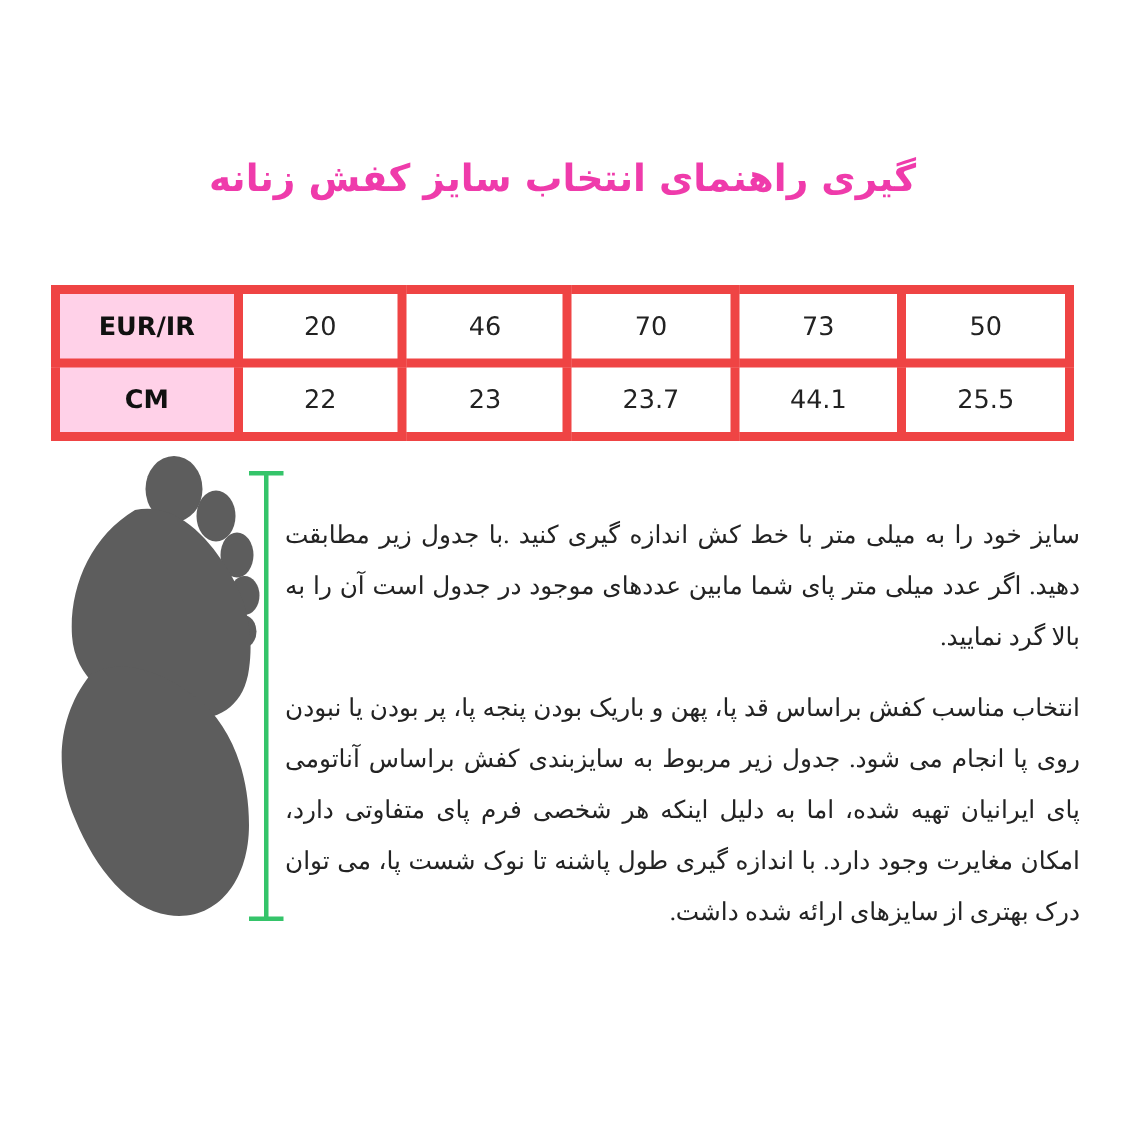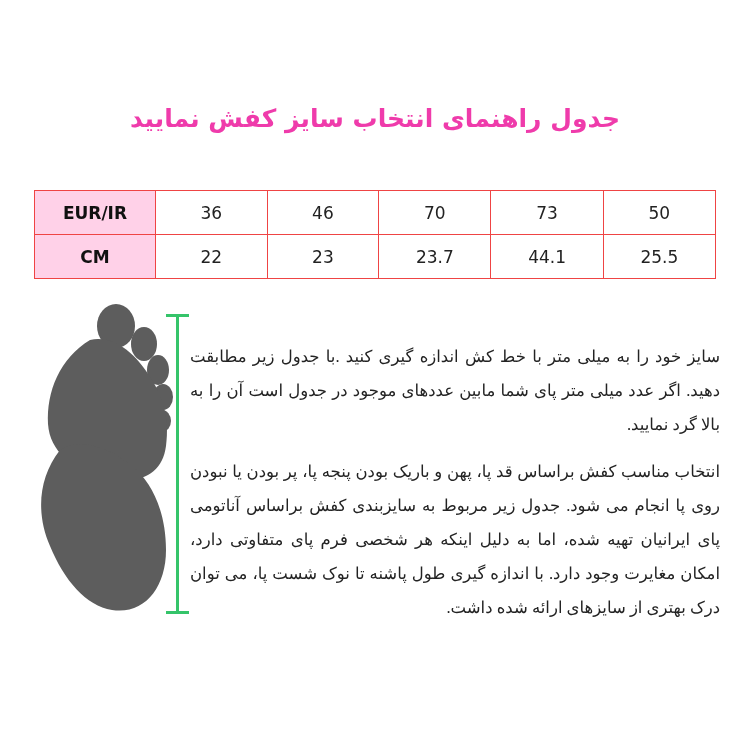--- a/index.html
+++ b/index.html
@@ -37,21 +37,21 @@
   
   .size-table {
     position: absolute;
     top: 190px;
     left: 34px;
     width: 682px;
     border-collapse: collapse;
     direction: ltr;
   }
   .size-table td {
-    border: 1px solid #ef4444;
+    border: 6px solid #ef4444;
     height: 41px;
     text-align: center;
     vertical-align: middle;
     font-size: 17px;
     color: #222222;
     font-weight: normal;
   }
   .size-table td.head-cell {
     background: #ffd1e8;
     font-weight: bold;
@@ -111,27 +111,27 @@
   .text-block p {
     margin: 0 0 14px 0;
   }
   .text-block p:last-child { margin-bottom: 6px; }
 </style>
 </head>
 <body>
 
 <div class="page">
 
-  <div class="title">جدول راهنمای انتخاب سایز کفش نمایید</div>
+  <div class="title">گیری راهنمای انتخاب سایز کفش زنانه</div>
 
   <table class="size-table">
     <tbody>
       <tr>
         <td class="head-cell">EUR/IR</td>
-        <td class="val-cell">36</td>
+        <td class="val-cell">20</td>
         <td class="val-cell">46</td>
         <td class="val-cell">70</td>
         <td class="val-cell">73</td>
         <td class="val-cell">50</td>
       </tr>
       <tr>
         <td class="head-cell">CM</td>
         <td class="val-cell">22</td>
         <td class="val-cell">23</td>
         <td class="val-cell">23.7</td>

